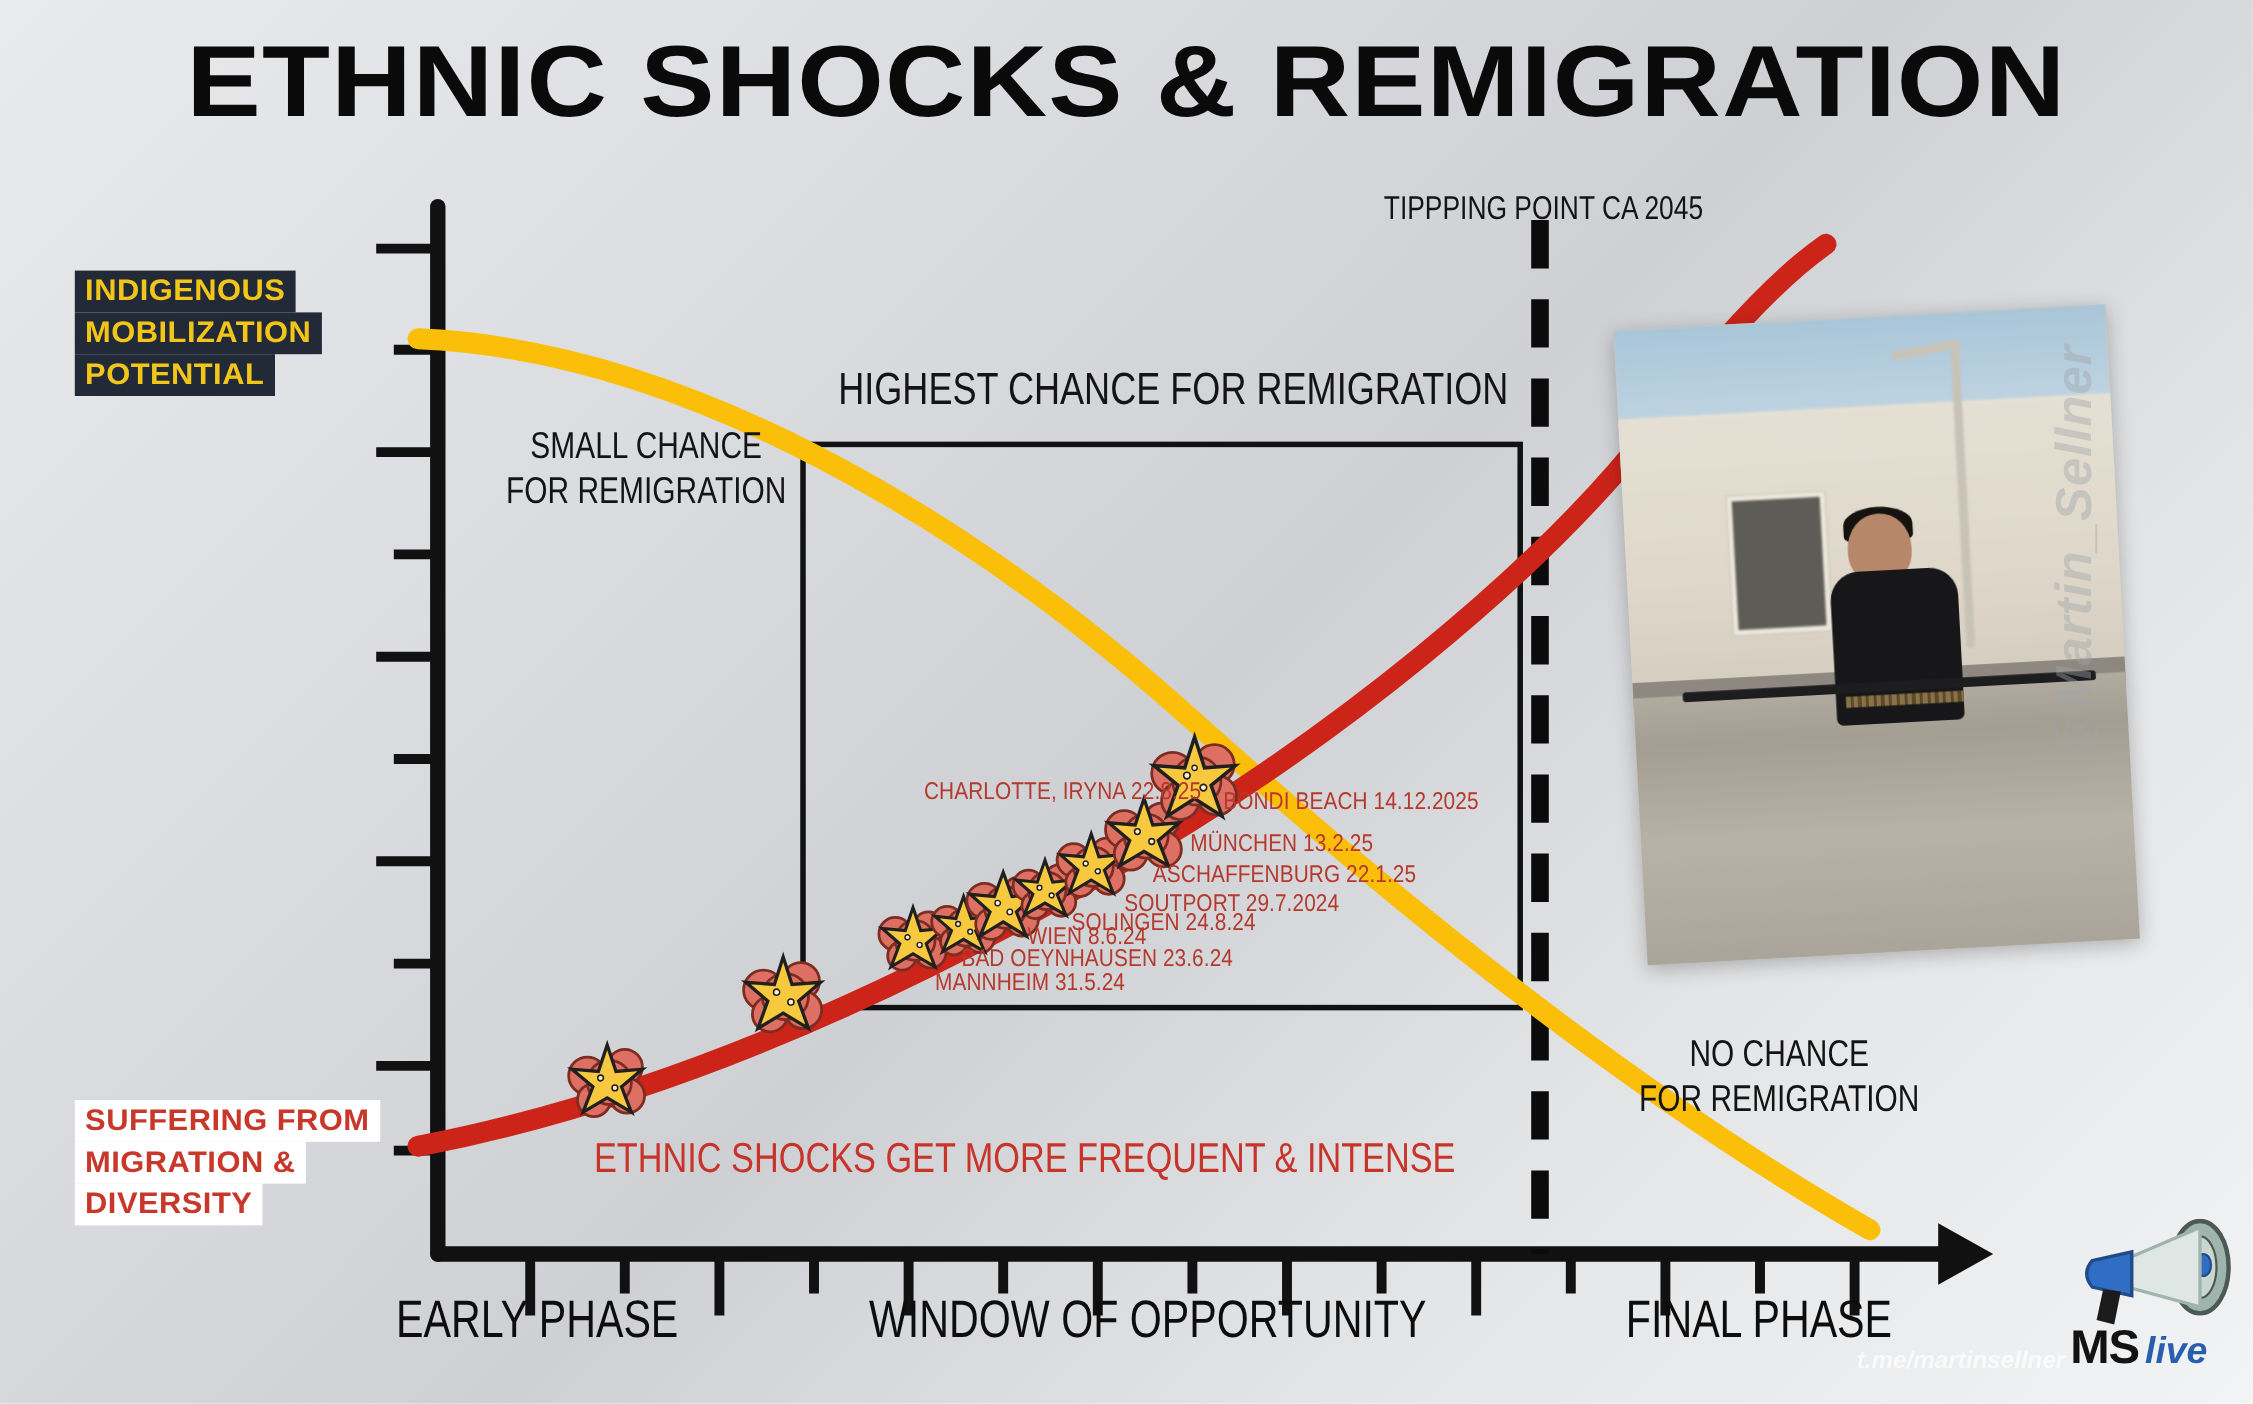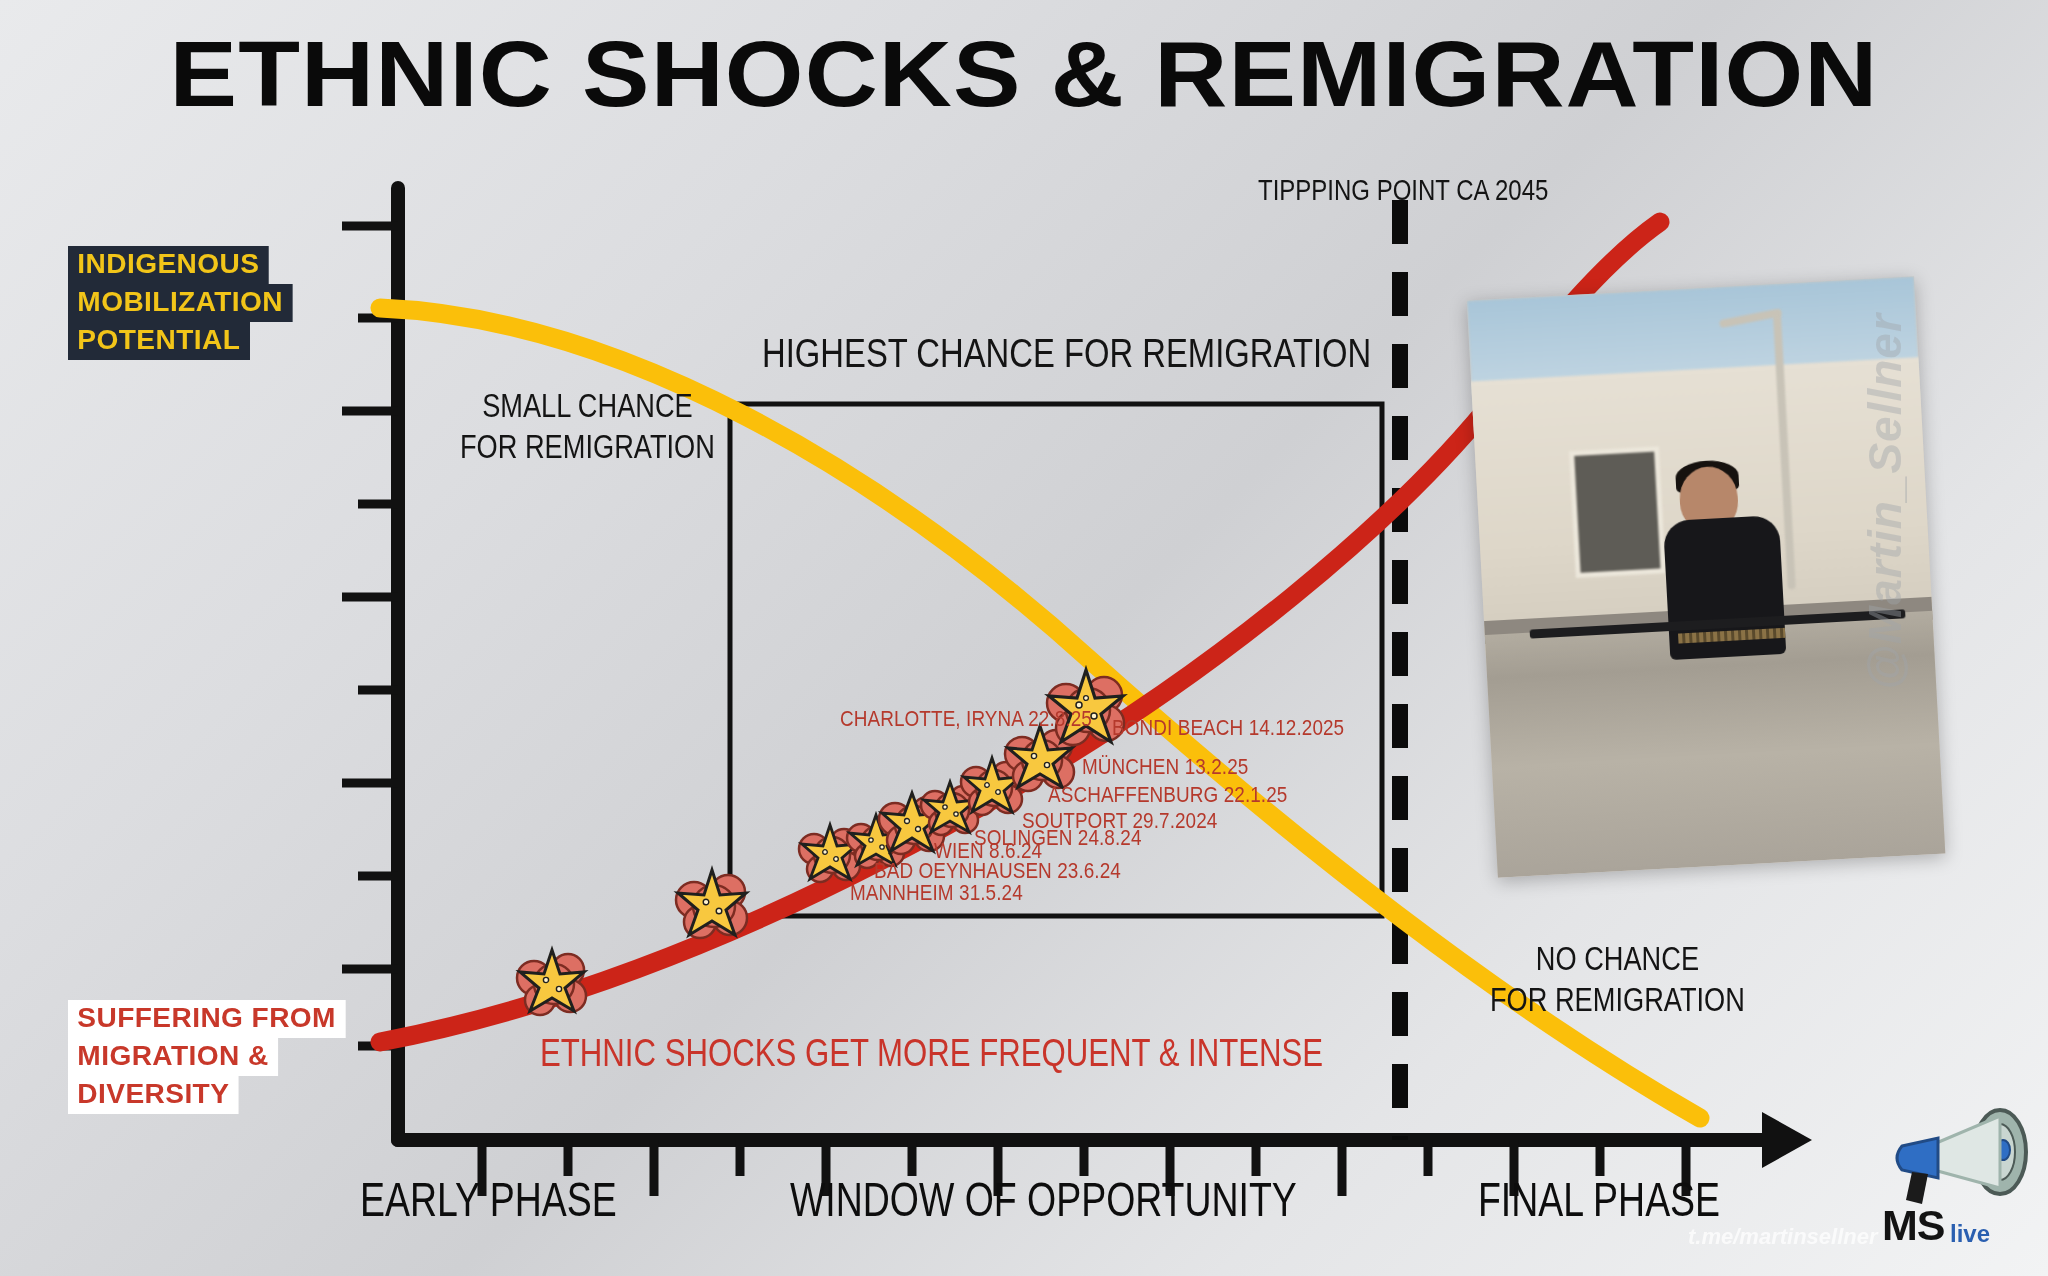--- a/index.html
+++ b/index.html
@@ -197,21 +197,21 @@
     white-space: nowrap;
   }
   #logo { position: absolute; top: 1108px; left: 1876px; width: 164px; height: 160px; }
   #logo .mstxt {
     position: absolute; bottom: 18px; left: 6px;
     font-size: 43px; font-weight: 700; color: #131313;
     letter-spacing: -1px;
   }
   #logo .livetxt {
     position: absolute; bottom: 20px; left: 74px;
-    font-size: 24px; font-weight: 700; color: #2a5fb0; margin-top: 16px;
+    font-size: 34px; font-weight: 700; font-style: italic; color: #2a5fb0; margin-top: 16px;
   }
 </style>
 </head>
 <body>
 
 <div id="title">ETHNIC SHOCKS &amp; REMIGRATION</div>
 
 <div id="plot">
   <svg width="2048" height="1276" viewBox="0 0 2048 1276" aria-hidden="true">
 

